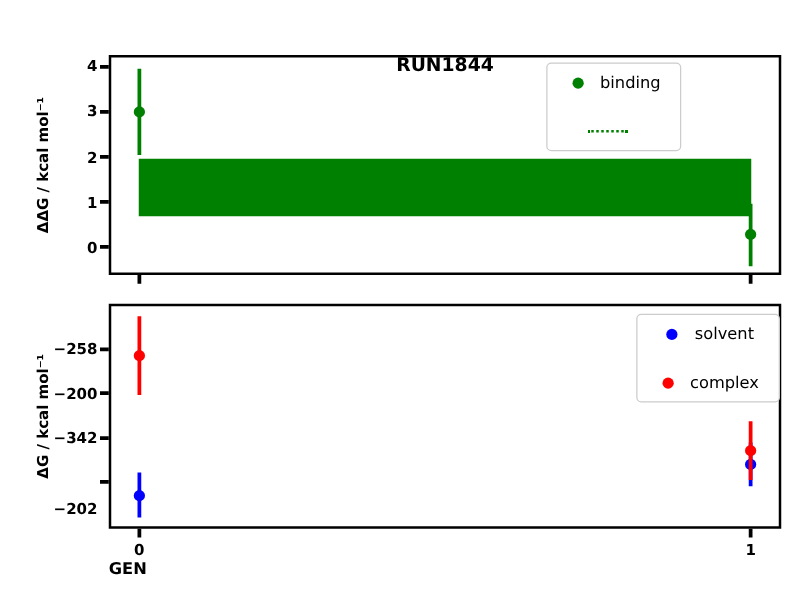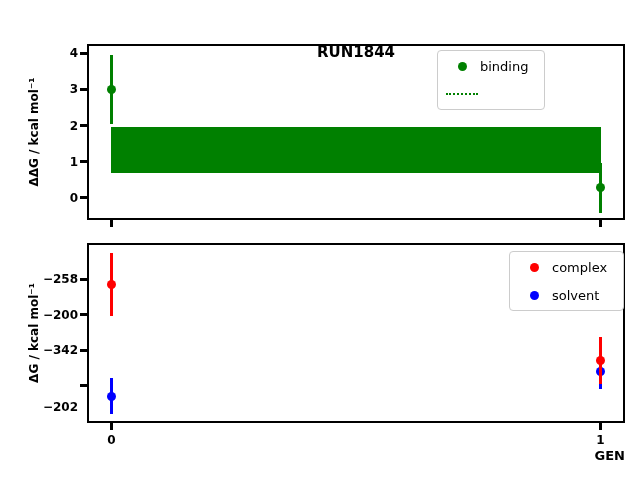--- a/index.html
+++ b/index.html
@@ -6,32 +6,32 @@
   .figure{
     position:relative;width:640px;height:480px;background:#ffffff;overflow:hidden;
     font-family:"DejaVu Sans","Liberation Sans",sans-serif;color:#000;
   }
   .title{position:absolute;left:87px;top:7px;width:538px;text-align:center;
     font-size:15px;font-weight:bold;margin-top:36px;}
   .ylabel{position:absolute;width:200px;height:16px;line-height:16px;text-align:center;
     font-size:12px;font-weight:bold;transform:rotate(-90deg);}
   .ylabel-top{left:-66px;top:124px;}
   .ylabel-bottom{left:-66px;top:325px;}
-  .xlabel{position:absolute;left:87px;top:448px;width:538px;text-align:right;
+  .xlabel{position:absolute;left:87px;top:448px;width:538px;text-align:left;
     font-size:13px;font-weight:bold;}
   .axes-frame{position:absolute;border:2px solid #000;box-sizing:border-box;background:transparent;}
   .tick{position:absolute;background:#000;}
   .tick-label{position:absolute;font-size:12px;font-weight:bold;line-height:16px;}
   .ytick-label{text-align:right;}
   .xtick-label{text-align:center;}
   .band{position:absolute;}
   .errbar{position:absolute;}
   .marker{position:absolute;border-radius:50%;}
   .legend{position:absolute;background:rgba(255,255,255,0.92);border:1px solid #cccccc;
-    border-radius:4px;padding:5px 16px 5px 6px;display:flex;flex-direction:column;gap:8px;}
+    border-radius:4px;padding:5px 16px 5px 6px;display:flex;flex-direction:column;gap:19px;align-items:center;}
   .legend-row{display:flex;align-items:center;height:20px;}
   .legend-icon{width:36px;display:flex;align-items:center;justify-content:center;flex:0 0 36px;}
   .legend-dot{width:9px;height:9px;border-radius:50%;}
   .legend-dotted{width:32px;height:0;border-top:2px dotted #008000;}
   .legend-label{font-size:13px;white-space:nowrap;}
 </style>
 </head>
 <body>
 
 <div class="figure">
@@ -88,25 +88,25 @@
       <div class="tick-label ytick-label" style="left: 34px; top: 306.575px; width: 44px;">−200</div>
       <div class="tick" style="left: 80px; top: 277.642px; width: 7px; height: 3px;"></div>
       <div class="tick-label ytick-label" style="left: 34px; top: 271.142px; width: 44px;">−258</div>
       <div class="tick" style="left: 109.955px; top: 423px; width: 3px; height: 7px;"></div>
       <div class="tick-label xtick-label" style="left: 99.4545px; top: 432px; width: 24px;">0</div>
       <div class="tick" style="left: 599.045px; top: 423px; width: 3px; height: 7px;"></div>
       <div class="tick-label xtick-label" style="left: 588.545px; top: 432px; width: 24px;">1</div>
       <div class="legend" style="left: 509px; top: 251px;">
         <div class="legend-row">
           <span class="legend-icon">
+            <span class="legend-dot" style="background: rgb(0, 0, 255);"></span>
+          </span>
+          <span class="legend-label">solvent</span>
+        </div>
+        <div class="legend-row">
+          <span class="legend-icon">
             <span class="legend-dot" style="background: rgb(255, 0, 0);"></span>
           </span>
           <span class="legend-label">complex</span>
-        </div>
-        <div class="legend-row">
-          <span class="legend-icon">
-            <span class="legend-dot" style="background: rgb(0, 0, 255);"></span>
-          </span>
-          <span class="legend-label">solvent</span>
         </div>
       </div>
     </div>
 </div>
 
 </body></html>

